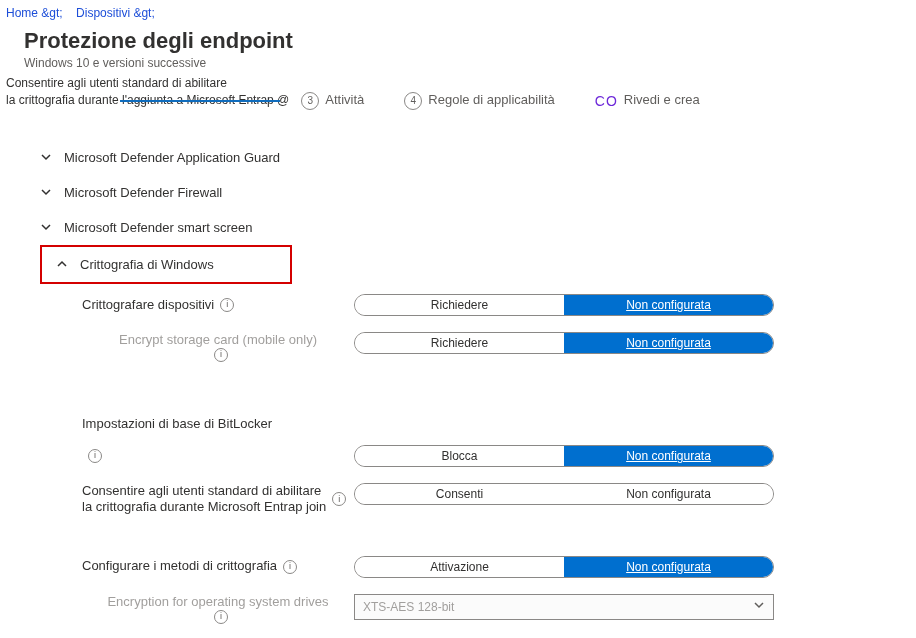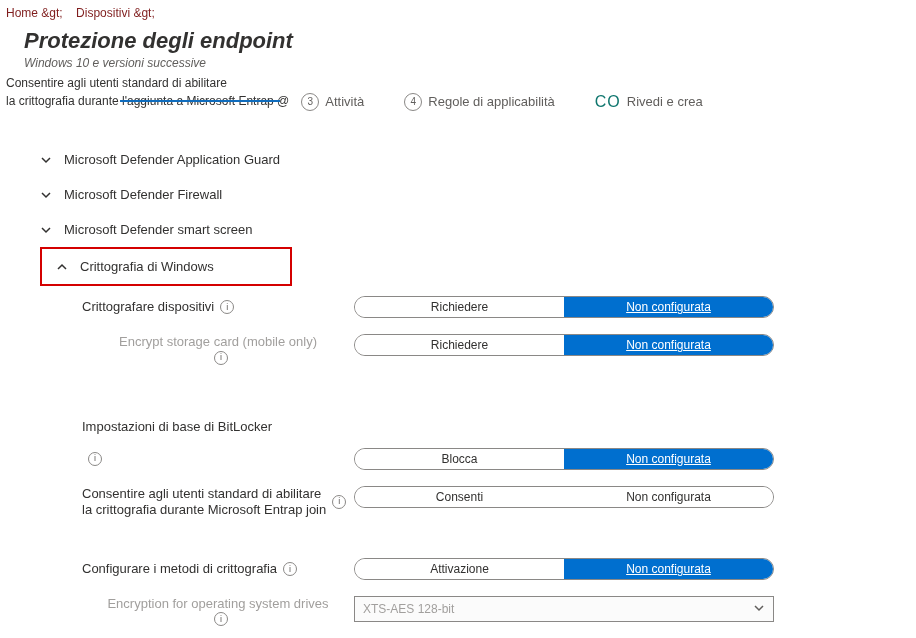--- a/index.html
+++ b/index.html
@@ -1,27 +1,27 @@
 <!DOCTYPE html>
 <html><head>
 <meta charset="utf-8">
 <style>
   * { box-sizing: border-box; margin: 0; padding: 0; font-family: "Segoe UI", Arial, sans-serif; }
   body { background: #fff; color: #333; font-size: 13px; width: 916px; }
-  .breadcrumb { padding: 6px 10px 4px 6px; font-size: 12px; color: #7f1d1d; }
+  .breadcrumb { padding: 6px 10px 4px 6px; font-size: 12px; color: #1d4ed8; }
   .breadcrumb span { margin-right: 10px; }
-  .title-area { padding: 4px 4px 6px 24px; font-style: italic; }
+  .title-area { padding: 4px 4px 6px 24px; }
   .title-area h1 { font-size: 22px; font-weight: 600; color: #323130; }
   .title-area .sub { font-size: 12px; color: #605e5c; margin-top: 2px; }
   .overlap-note { padding-left: 6px; font-size: 12px; color: #323130; line-height: 1.3; }
   .tabs-wrap { position: relative; }
   .tab-underline { position: absolute; left: 120px; top: 24px; width: 160px; height: 2px; background:#0f6cbd; }
   .tab { display:flex; align-items:center; margin-right: 40px; color:#605e5c; font-size:13px; }
   .step-circle { display:inline-flex; align-items:center; justify-content:center; width:18px; height:18px; border:1px solid #8a8886; border-radius:50%; font-size:10px; color:#605e5c; margin-right:6px; }
-  .co-text { font-size:16px; color:#0f766e; margin-right:6px; letter-spacing:1px; }
+  .co-text { font-size:14px; color:#6d28d9; margin-right:6px; letter-spacing:1px; }
   .sections { padding: 30px 6px 0 26px; }
   .section-row { display:flex; align-items:center; padding: 10px 0 10px 10px; font-size:13px; color:#323130; }
   .chev { width:20px; display:inline-flex; justify-content:center; }
   .chev svg { width:12px; height:12px; stroke:#323130; stroke-width:1.5; fill:none; }
   .section-label { margin-left:8px; }
   .highlight-box { border: 2px solid #d40000; width: 252px; margin-left: 14px; }
   .highlight-box .section-row { padding:10px 9px 10px 10px; }
   .sub-block { margin-left: 56px; margin-top: 8px; }
   .sub-header { font-size:13px; color:#323130; margin: 14px 0 14px 0; }
   .setting-row { display:flex; margin: 10px 0 16px 0; }

